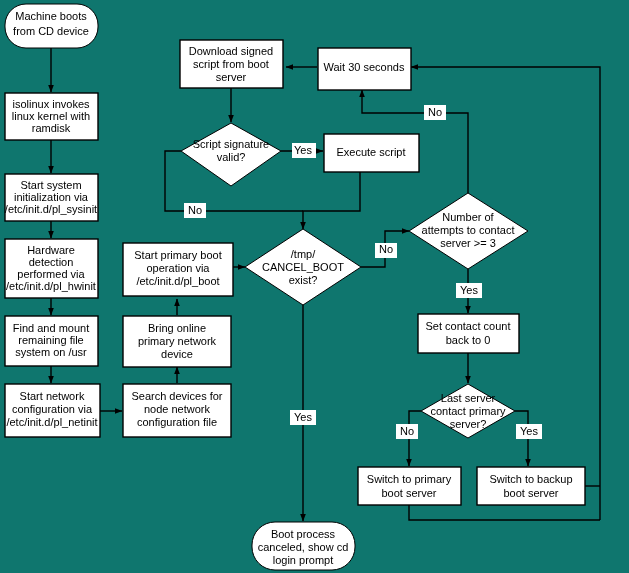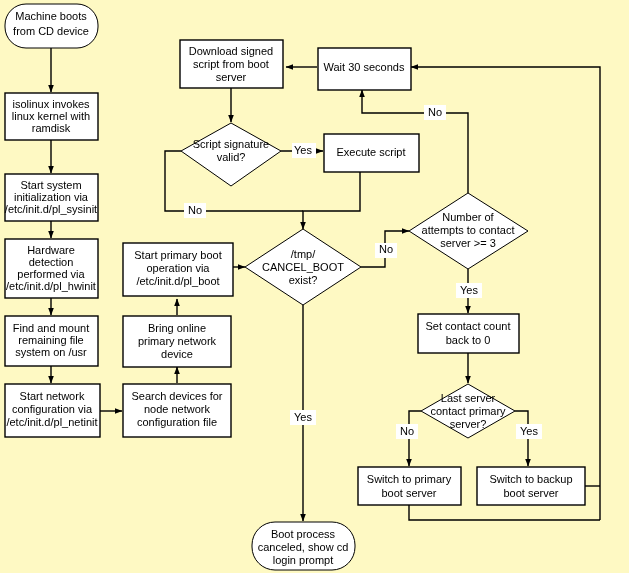--- a/index.html
+++ b/index.html
@@ -7,21 +7,21 @@
     padding: 0;
     background: #ffffff;
   }
   body {
     font-family: "Liberation Sans", sans-serif;
   }
   #canvas {
     position: relative;
     width: 629px;
     height: 573px;
-    background: #fef9c3;
+    background: #0f766e;
     overflow: hidden;
   }
   #flow-svg {
     position: absolute;
     left: 0;
     top: 0;
     width: 629px;
     height: 573px;
   }
   .node-text {

